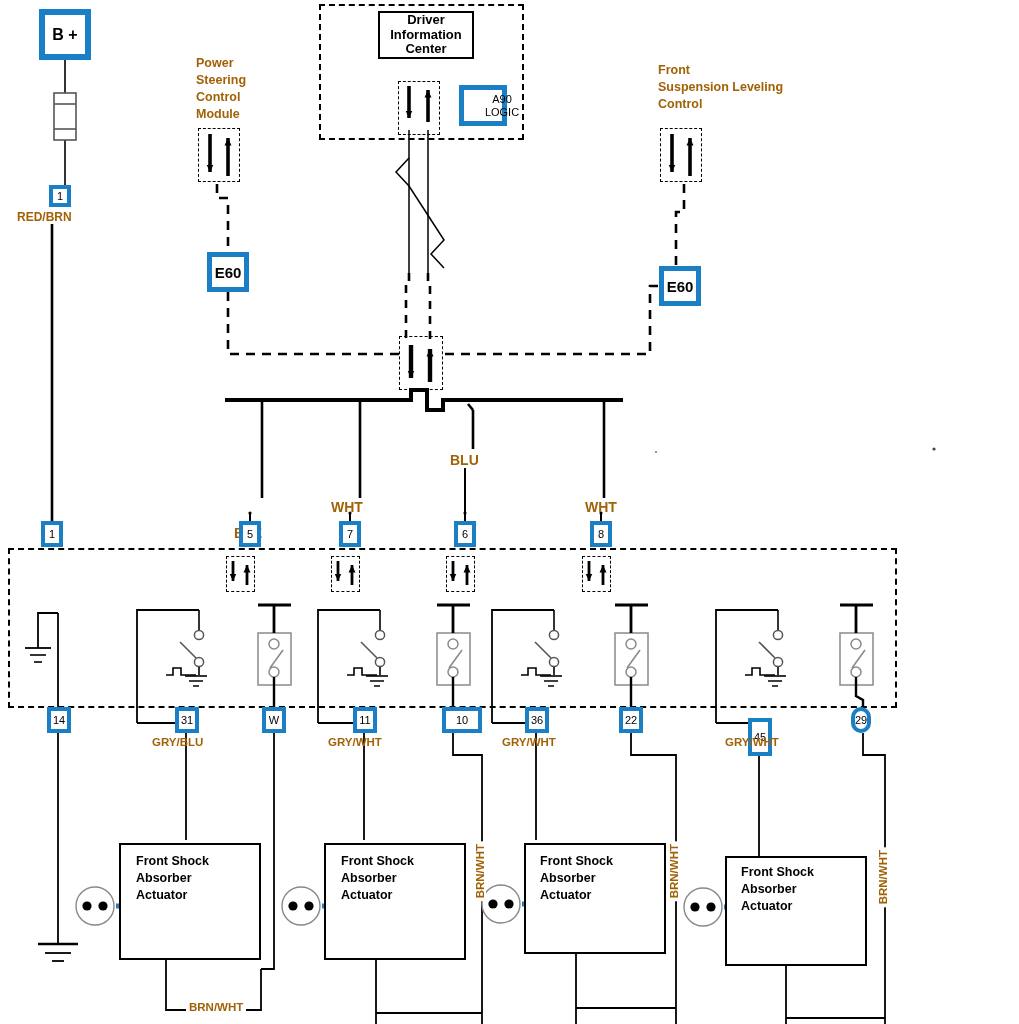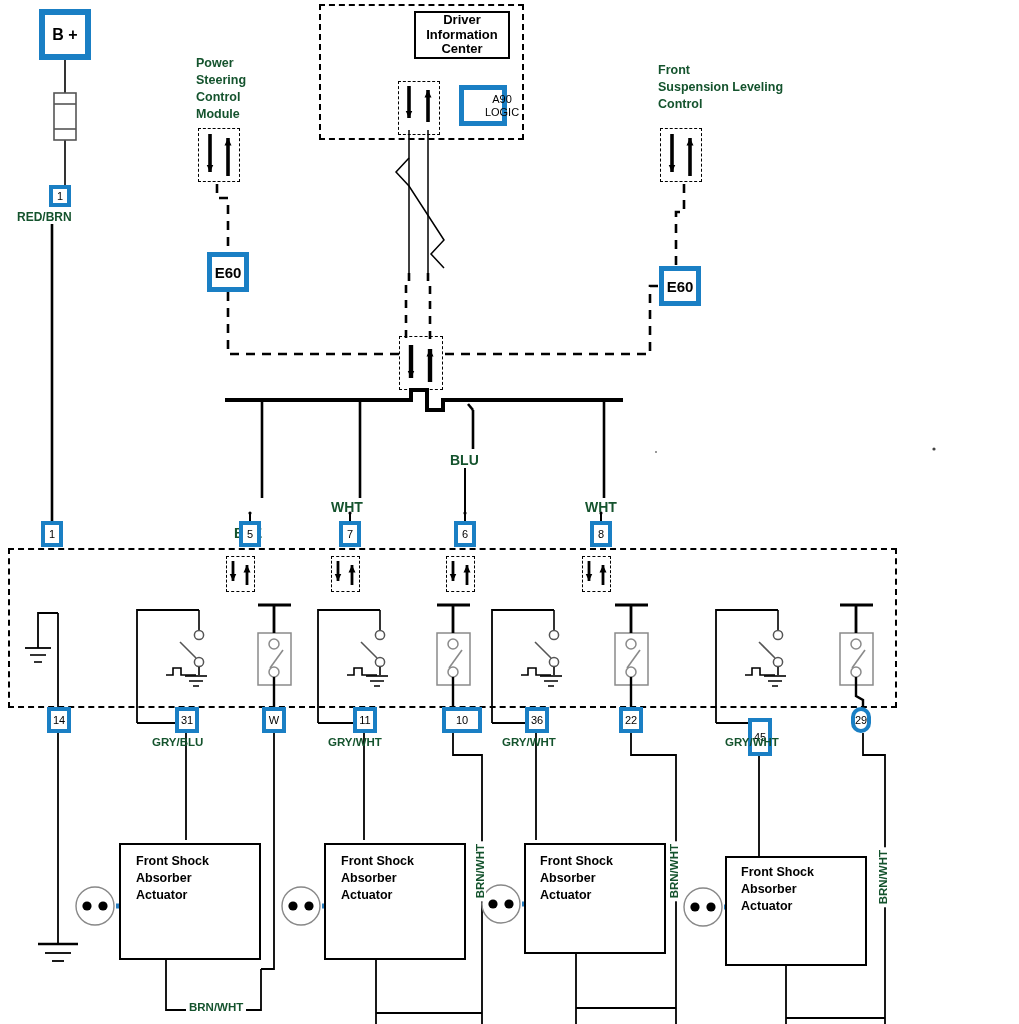--- a/index.html
+++ b/index.html
@@ -1,20 +1,20 @@
 <!DOCTYPE html>
 <html><head>
 <meta charset="utf-8">
 <title>Suspension Control Module Wiring Diagram</title>
 <style>
   html,body{margin:0;padding:0;background:#ffffff;}
   body{font-family:"Liberation Sans", sans-serif;}
   #diagram{position:relative;width:1019px;height:1024px;background:#fff;overflow:hidden;}
   svg.layer{position:absolute;left:0;top:0;width:1019px;height:1024px;}
-  .lbl{position:absolute;font-family:"Liberation Sans",sans-serif;color:#14532d;}
+  .lbl{position:absolute;font-family:"Liberation Sans",sans-serif;color:#a16207;}
   .lbl-bold{font-weight:bold;}
   
   .bluebox{position:absolute;box-sizing:border-box;background:#ffffff;
            display:flex;align-items:center;justify-content:center;
            font-family:"Liberation Sans",sans-serif;color:#000;line-height:1;}
   .bbox-pin{border:4px solid #1a7fc4;font-size:11px;}
   .bbox-big{border:6px solid #1a7fc4;font-weight:bold;font-size:16px;}
   .bbox-e60{border:5px solid #1a7fc4;font-weight:bold;font-size:15px;}
   .bbox-a90{border:5px solid #1a7fc4;font-size:11px;text-align:center;
             flex-direction:column;line-height:1.1;}
@@ -346,21 +346,21 @@
 
   <div class="lbl" style="left:196px;top:55px;font-size:12.5px;line-height:1.35;font-weight:bold;">
     <div>Power</div>
     <div>Steering</div>
     <div>Control</div>
     <div>Module</div>
   </div>
 
   <div class="bluebox bbox-e60" style="left:207px;top:252px;width:42px;height:40px;">E60</div>
 
-  <div class="dicbox" style="left:378px;top:11px;width:96px;height:48px;margin-left:36px;">
+  <div class="dicbox" style="left:378px;top:11px;width:96px;height:48px;">
     <div>
       <div>Driver</div>
       <div>Information</div>
       <div>Center</div>
     </div>
   </div>
 
   <div class="bluebox bbox-a90" style="left:459px;top:85px;width:44px;height:41px;padding-left:38px;">
     <span>A90</span>
     <span>LOGIC</span>

